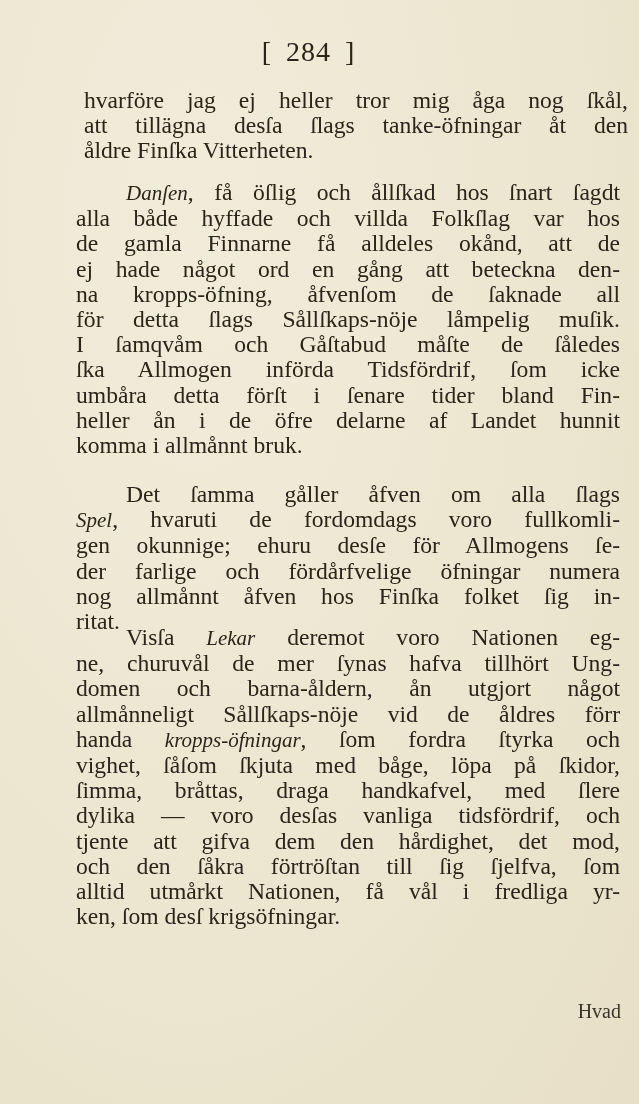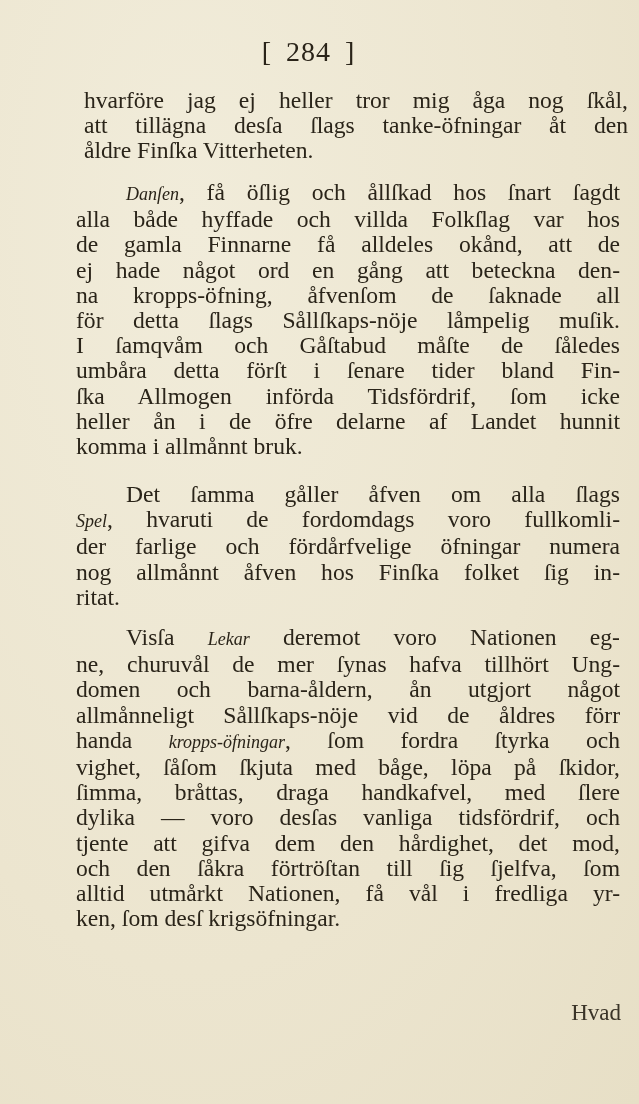--- a/index.html
+++ b/index.html
@@ -16,24 +16,24 @@
       text-align: center; font-size: 28px; letter-spacing: 1px;
     }
     .page-header .bracket { display: inline-block; margin: 0 14px; }
     .text-block {
       position: absolute; left: 76px; width: 544px;
       font-size: 23.6px; line-height: 25.2px;
     }
     .line { display: block; white-space: nowrap; text-align: justify; text-align-last: justify; }
     .line.last { text-align-last: left; }
     .indent { padding-left: 50px; }
-    em { font-style: italic; font-size: 18px; }
+    em { font-style: italic; font-size: 21px; }
     .catchword {
       position: absolute; right: 18px; top: 1000px;
-      font-size: 23px; color: #3a3428;
+      font-size: 20px; color: #3a3428;
     }
   </style>
 </head>
 <body>
 
 <div class="page-header">
   <span class="bracket">[</span><span>284</span><span class="bracket">]</span>
 </div>
 
 <div id="body-text">
@@ -43,28 +43,29 @@
       <span class="line last">åldre Finſka Vitterheten.</span>
     </div>
     <div class="text-block" style="top: 180px;">
       <span class="line indent"><em>Danſen</em>, få öſlig och ållſkad hos ſnart ſagdt</span>
       <span class="line">alla både hyffade och villda Folkſlag var hos</span>
       <span class="line">de gamla Finnarne få alldeles okånd, att de</span>
       <span class="line">ej hade något ord en gång att beteckna den-</span>
       <span class="line">na kropps-öfning, åfvenſom de ſaknade all</span>
       <span class="line">för detta ſlags Sållſkaps-nöje låmpelig muſik.</span>
       <span class="line">I ſamqvåm och Gåſtabud måſte de ſåledes</span>
+      <span class="line">ſka Allmogen införda Tidsfördrif, ſom icke</span>
       <span class="line">umbåra detta förſt i ſenare tider bland Fin-</span>
-      <span class="line">ſka Allmogen införda Tidsfördrif, ſom icke</span>
       <span class="line">heller ån i de öfre delarne af Landet hunnit</span>
       <span class="line last">komma i allmånnt bruk.</span>
     </div>
     <div class="text-block" style="top: 482px;">
       <span class="line indent">Det ſamma gåller åfven om alla ſlags</span>
       <span class="line"><em>Spel</em>, hvaruti de fordomdags voro fullkomli-</span>
+      <span class="line">gen okunnige; ehuru desſe för Allmogens ſe-</span>
       <span class="line">der farlige och fördårfvelige öfningar numera</span>
       <span class="line">nog allmånnt åfven hos Finſka folket ſig in-</span>
       <span class="line last">ritat.</span>
     </div>
     <div class="text-block" style="top: 625px;">
       <span class="line indent">Visſa <em>Lekar</em> deremot voro Nationen eg-</span>
       <span class="line">ne, churuvål de mer ſynas hafva tillhört Ung-</span>
       <span class="line">domen och barna-åldern, ån utgjort något</span>
       <span class="line">allmånneligt Sållſkaps-nöje vid de åldres förr</span>
       <span class="line">handa <em>kropps-öfningar</em>, ſom fordra ſtyrka och</span>

